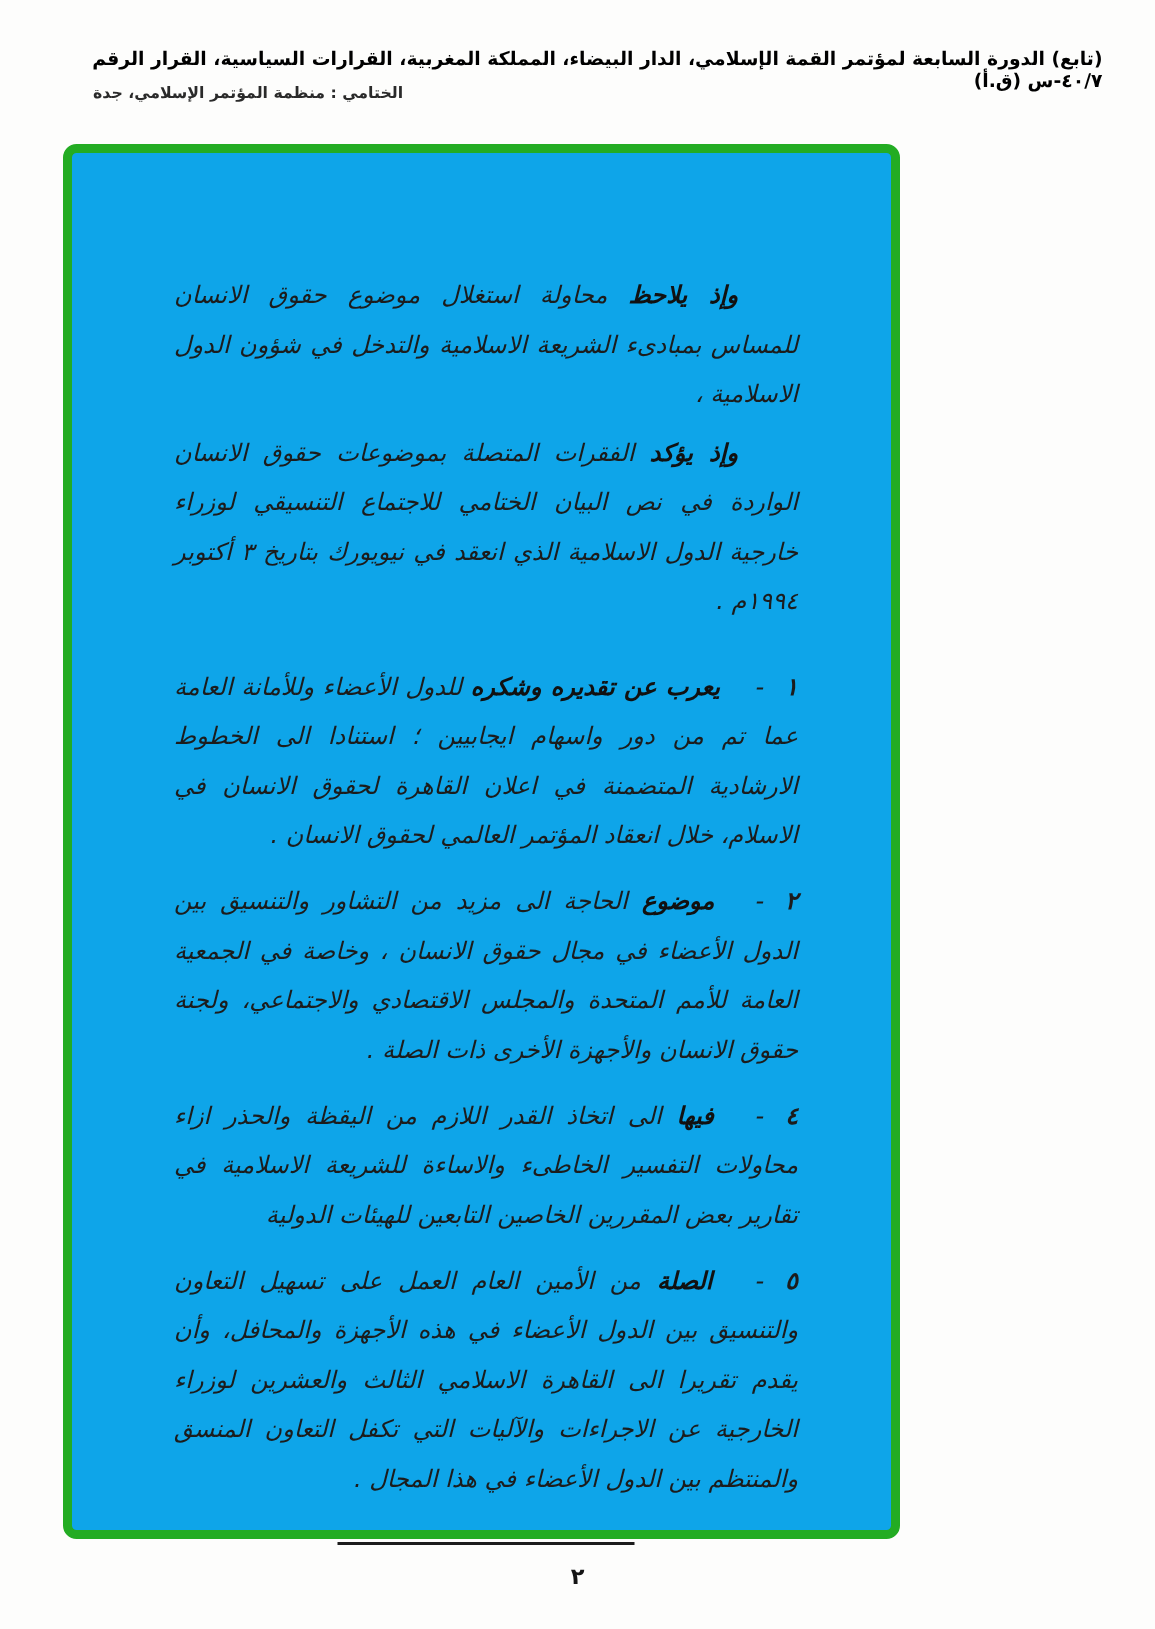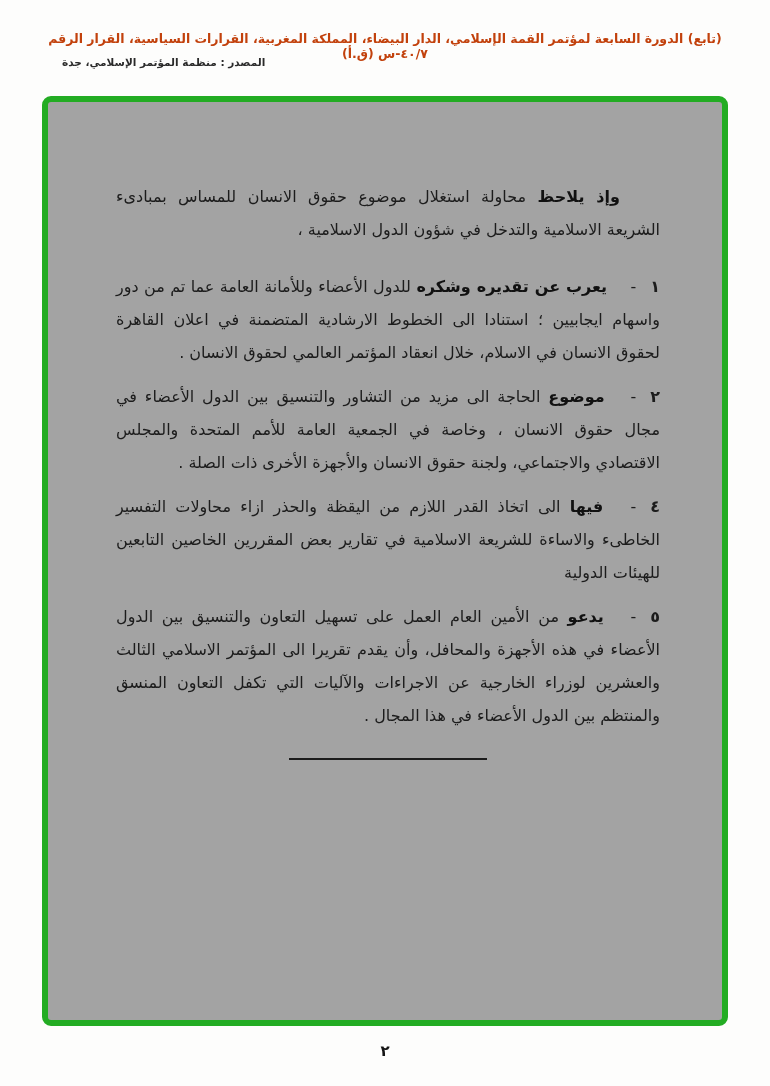--- a/index.html
+++ b/index.html
@@ -15,45 +15,46 @@
     font-family: "DejaVu Sans", sans-serif;
     color: #1c1c1c;
     overflow: hidden;
   }
   .header-line {
     position: absolute;
     top: 31px;
     left: 35px;
     right: 35px;
     direction: rtl;
-    text-align: center;
+    text-align: right;
     font-size: 12.5px;
     font-weight: bold;
     letter-spacing: 0.2px;
-    color: #c2410c;
+    color: #000000;
   }
   .source-line {
     position: absolute;
     top: 56px;
     left: 62px;
     direction: rtl;
     font-size: 10.5px;
     font-weight: bold;
     color: #2a2a2a;
   }
   .frame {
     position: absolute;
     top: 96px;
     left: 42px;
-    width: 686px;
+    width: 558px;
     height: 930px;
     box-sizing: border-box;
     border: 6px solid #23ac23;
     border-radius: 9px;
-    background: #a3a3a3;
+    background: #0ea5e9;
+    font-style: italic;
   }
   .content {
     direction: rtl;
     padding: 78px 62px 0 68px;
     font-size: 16px;
     line-height: 33px;
     text-align: justify;
   }
   .para {
     margin: 0 0 6px 0;
@@ -93,30 +94,34 @@
     font-weight: bold;
     color: #141414;
   }
 </style>
 </head>
 <body>
 
 <div class="page">
 
   <div class="header-line">(تابع) الدورة السابعة لمؤتمر القمة الإسلامي، الدار البيضاء، المملكة المغربية، القرارات السياسية، القرار الرقم ٤٠/٧-س (ق.أ)</div>
-  <div class="source-line">المصدر :   منظمة المؤتمر الإسلامي، جدة</div>
+  <div class="source-line">الختامي :   منظمة المؤتمر الإسلامي، جدة</div>
 
   <div class="frame">
     <div class="content">
 
       <p class="para">
         <strong>وإذ يلاحظ</strong>
         <span>محاولة استغلال موضوع حقوق الانسان للمساس بمبادىء الشريعة الاسلامية والتدخل في شؤون الدول الاسلامية ،</span>
       </p>
 
+      <p class="para">
+        <strong>وإذ يؤكد</strong>
+        <span>الفقرات المتصلة بموضوعات حقوق الانسان الواردة في نص البيان الختامي للاجتماع التنسيقي لوزراء خارجية الدول الاسلامية الذي انعقد في نيويورك بتاريخ ٣ أكتوبر ١٩٩٤م .</span>
+      </p>
 
       <div class="numbered-list">
 
         <p class="item">
           <span class="num">١</span><span class="dash">-</span>
           <strong>يعرب عن تقديره وشكره</strong>
           <span>للدول الأعضاء وللأمانة العامة عما تم من دور واسهام ايجابيين ؛ استنادا الى الخطوط الارشادية المتضمنة في اعلان القاهرة لحقوق الانسان في الاسلام، خلال انعقاد المؤتمر العالمي لحقوق الانسان .</span>
         </p>
 
         <p class="item">
@@ -127,22 +132,22 @@
 
 
         <p class="item">
           <span class="num">٤</span><span class="dash">-</span>
           <strong>فيها</strong>
           <span>الى اتخاذ القدر اللازم من اليقظة والحذر ازاء محاولات التفسير الخاطىء والاساءة للشريعة الاسلامية في تقارير بعض المقررين الخاصين التابعين للهيئات الدولية</span>
         </p>
 
         <p class="item">
           <span class="num">٥</span><span class="dash">-</span>
-          <strong>يدعو</strong>
-          <span>من الأمين العام العمل على تسهيل التعاون والتنسيق بين الدول الأعضاء في هذه الأجهزة والمحافل، وأن يقدم تقريرا الى المؤتمر الاسلامي الثالث والعشرين لوزراء الخارجية عن الاجراءات والآليات التي تكفل التعاون المنسق والمنتظم بين الدول الأعضاء في هذا المجال .</span>
+          <strong>الصلة</strong>
+          <span>من الأمين العام العمل على تسهيل التعاون والتنسيق بين الدول الأعضاء في هذه الأجهزة والمحافل، وأن يقدم تقريرا الى القاهرة الاسلامي الثالث والعشرين لوزراء الخارجية عن الاجراءات والآليات التي تكفل التعاون المنسق والمنتظم بين الدول الأعضاء في هذا المجال .</span>
         </p>
 
       </div>
 
       <div class="separator"></div>
 
     </div>
   </div>
 
   <div class="page-number">٢</div>

